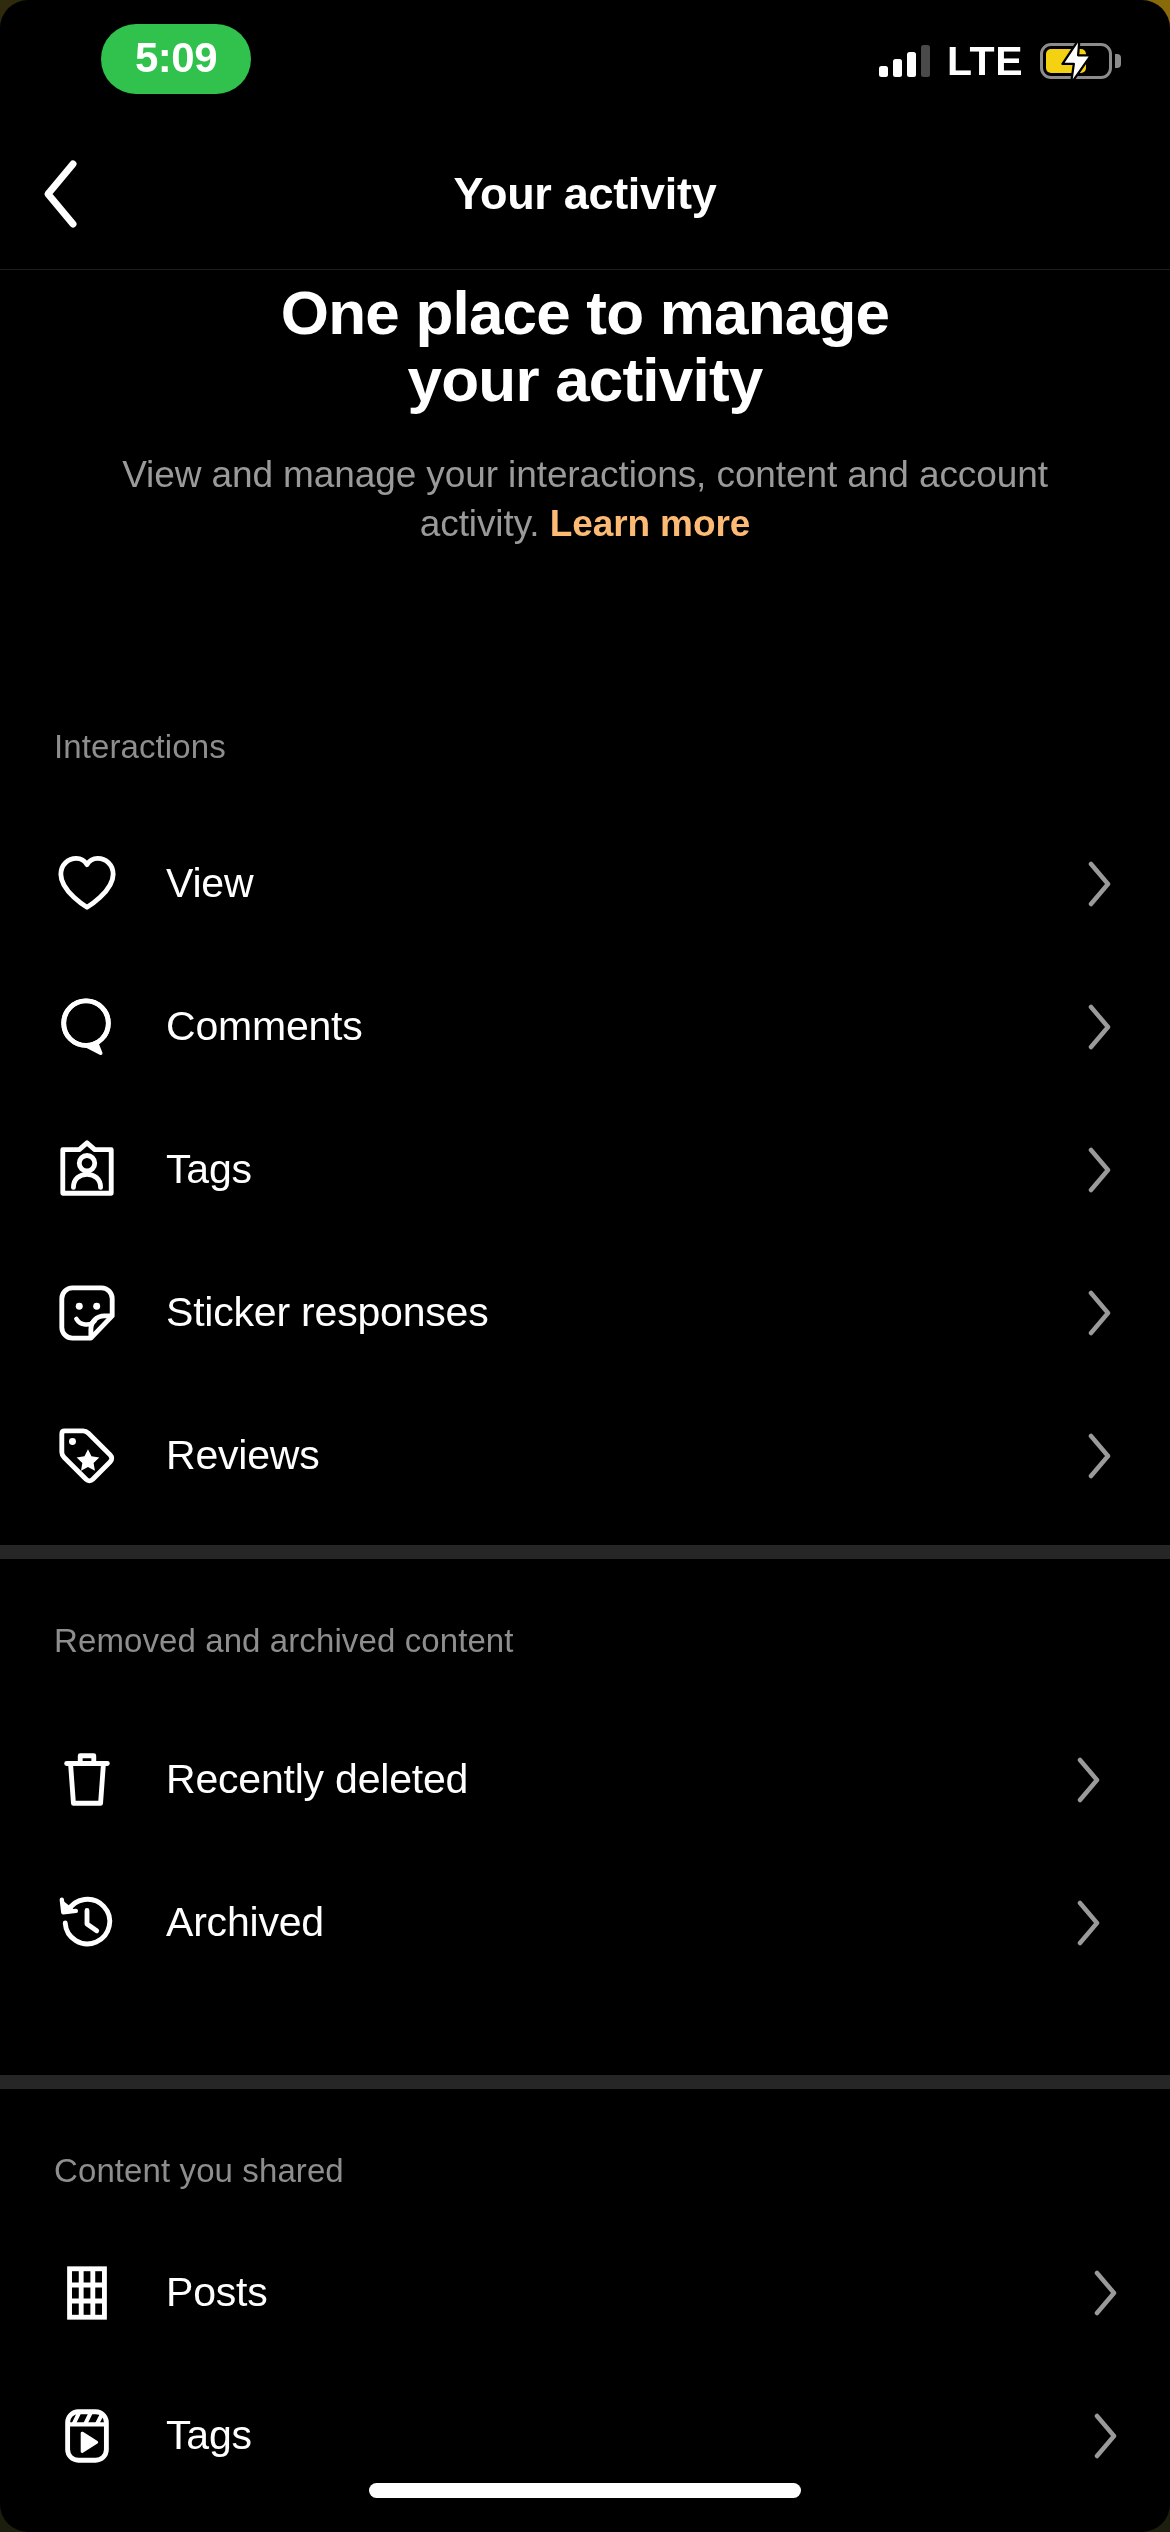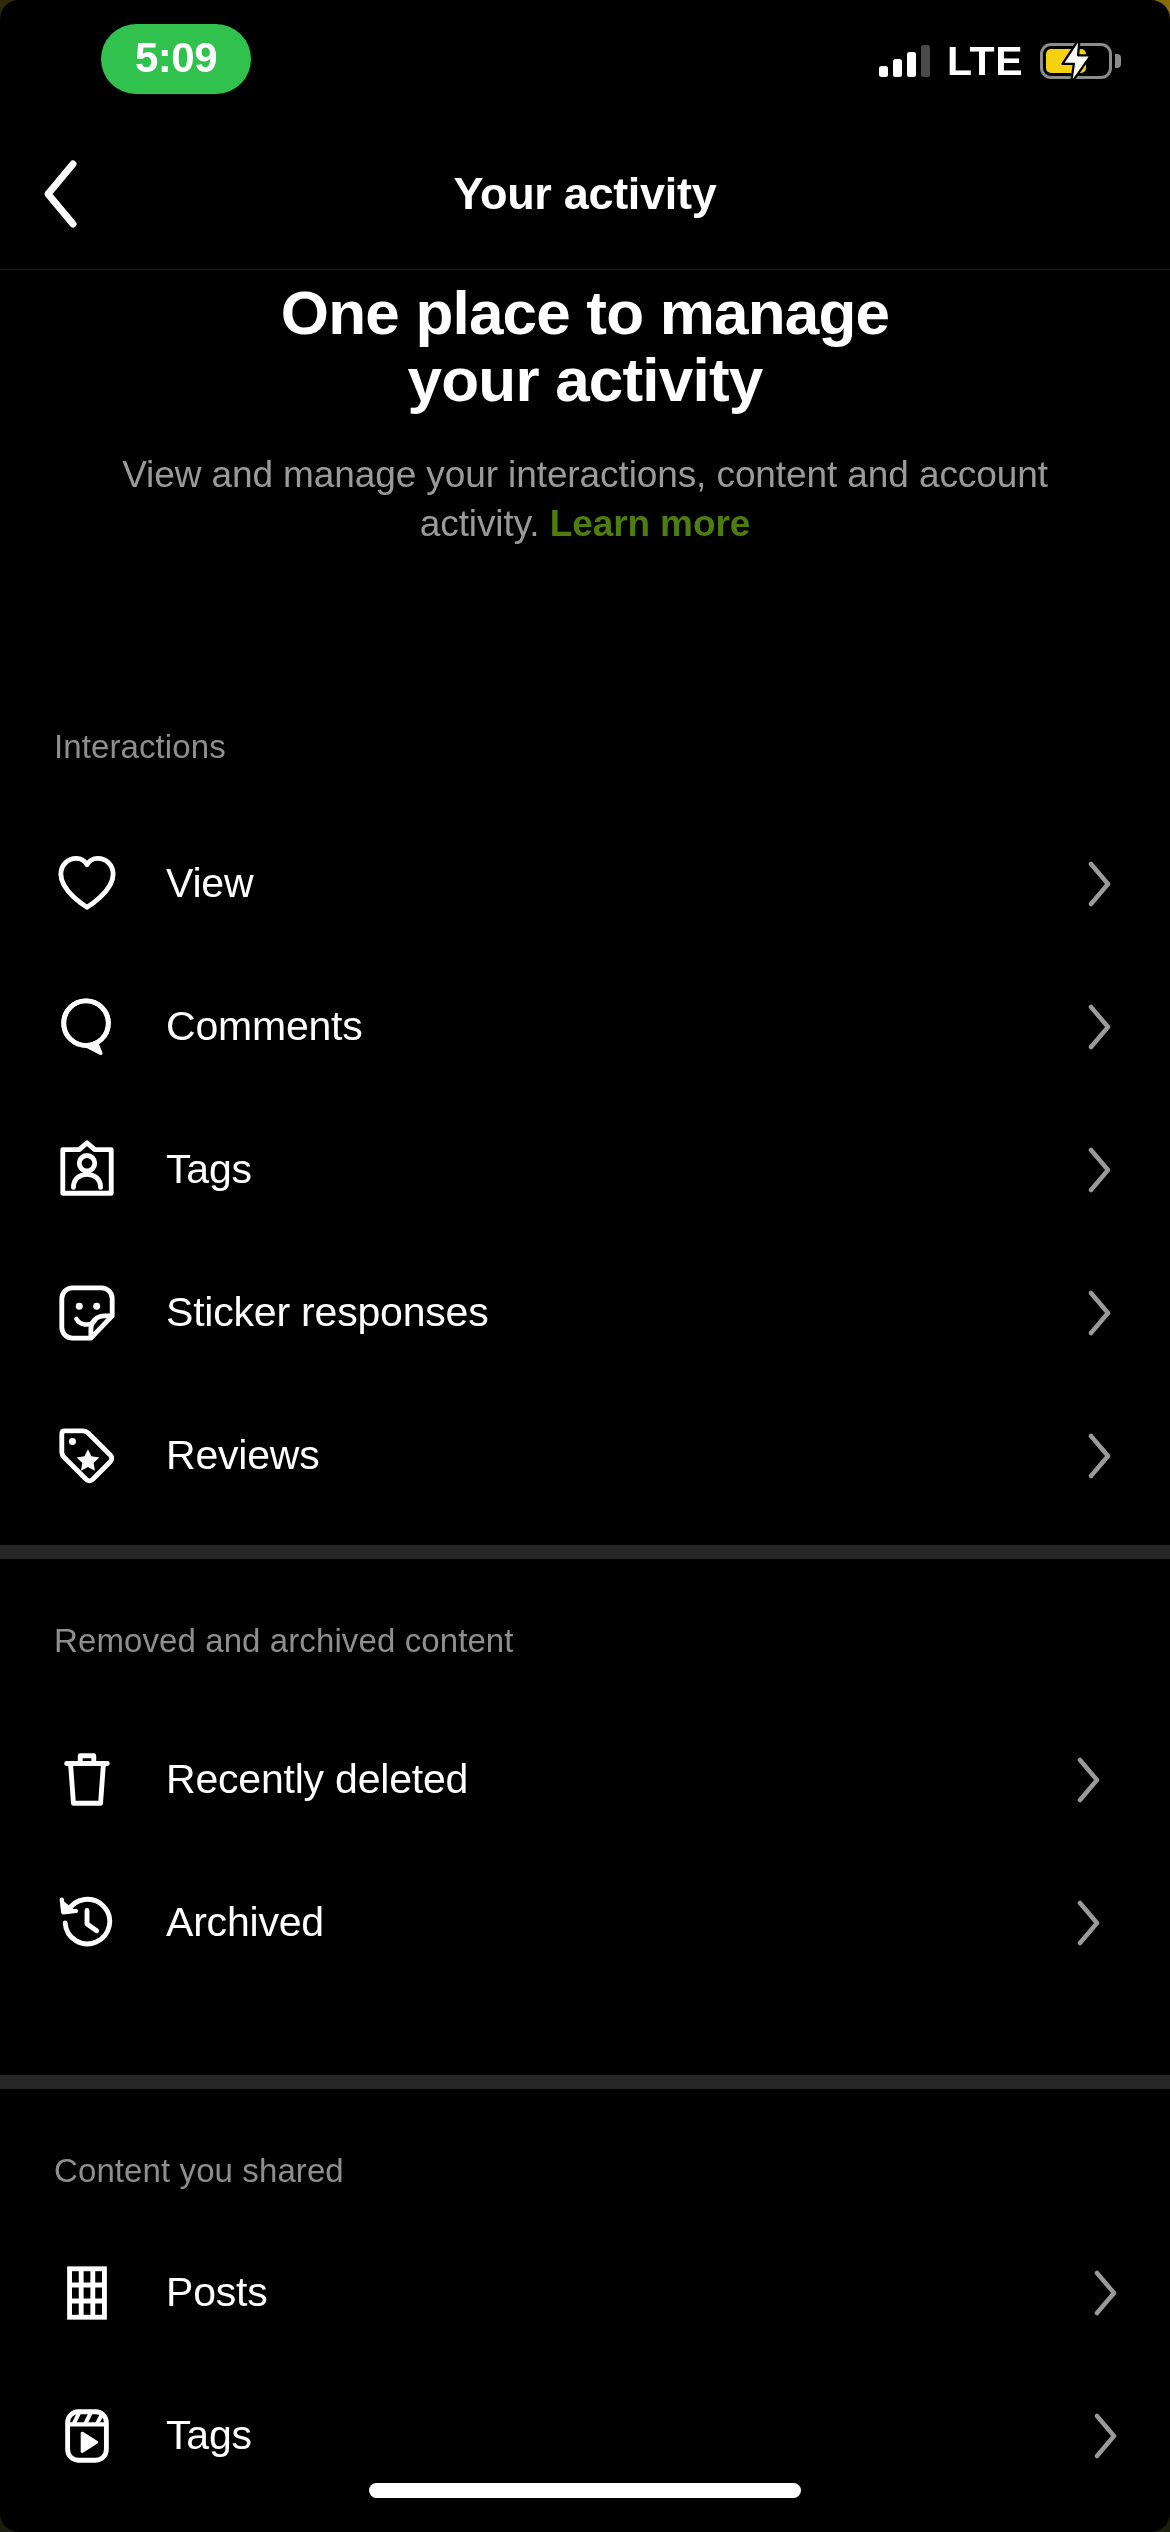--- a/index.html
+++ b/index.html
@@ -10,21 +10,21 @@
   body {
     font-family:"Liberation Sans", sans-serif;
     background:
       radial-gradient(circle at 100% 0%, #8a6b09 0%, #6b5408 12%, #3a2f0a 30%, #232510 55%, #1b1d0d 100%);
   }
 
   
   #phone {
     position:absolute; inset:0;
     background:#000;
-    border-radius:19px;
+    border-radius:28px;
     overflow:hidden;
   }
 
   
   #status-bar {
     position:absolute; top:0; left:0; right:0; height:118px;
     display:flex; align-items:center; justify-content:space-between;
     padding:0 58px 0 0;
   }
   #time-pill {
@@ -82,21 +82,21 @@
   #hero { position:absolute; top:280px; left:0; right:0; padding:0 100px; }
   #hero-title {
     color:#fff; font-size:62px; font-weight:700; line-height:1.08;
     text-align:center; letter-spacing:-0.8px;
   }
   #hero-sub {
     margin-top:36px;
     color:#9a9a9a; font-size:37px; line-height:1.33; text-align:center;
     letter-spacing:-0.1px;
   }
-  #hero-sub .learn { color:#4d7c0f; font-weight:600;text-align:right; }
+  #hero-sub .learn { color:#fdba74; font-weight:600;text-align:right; }
 
   
   .section-head {
     color:#8e8e8e; font-size:33px; font-weight:400;
     padding:0 54px; letter-spacing:0.1px;
   }
   .divider { height:14px; background:#262626; width:100%; }
 
   .row {
     display:flex; align-items:center;

